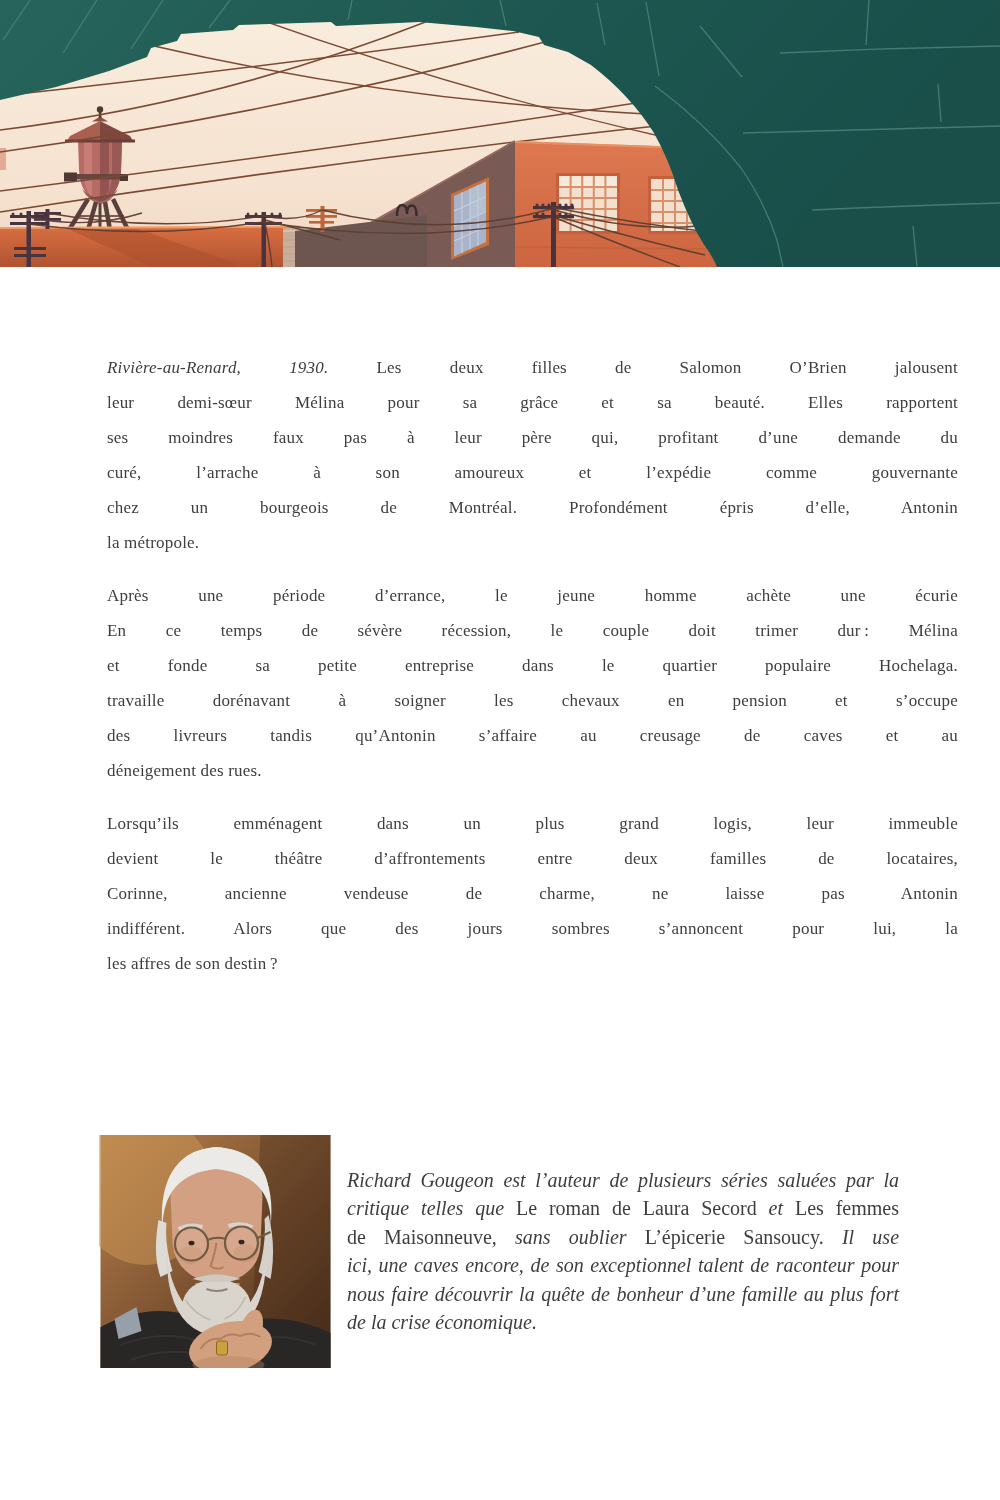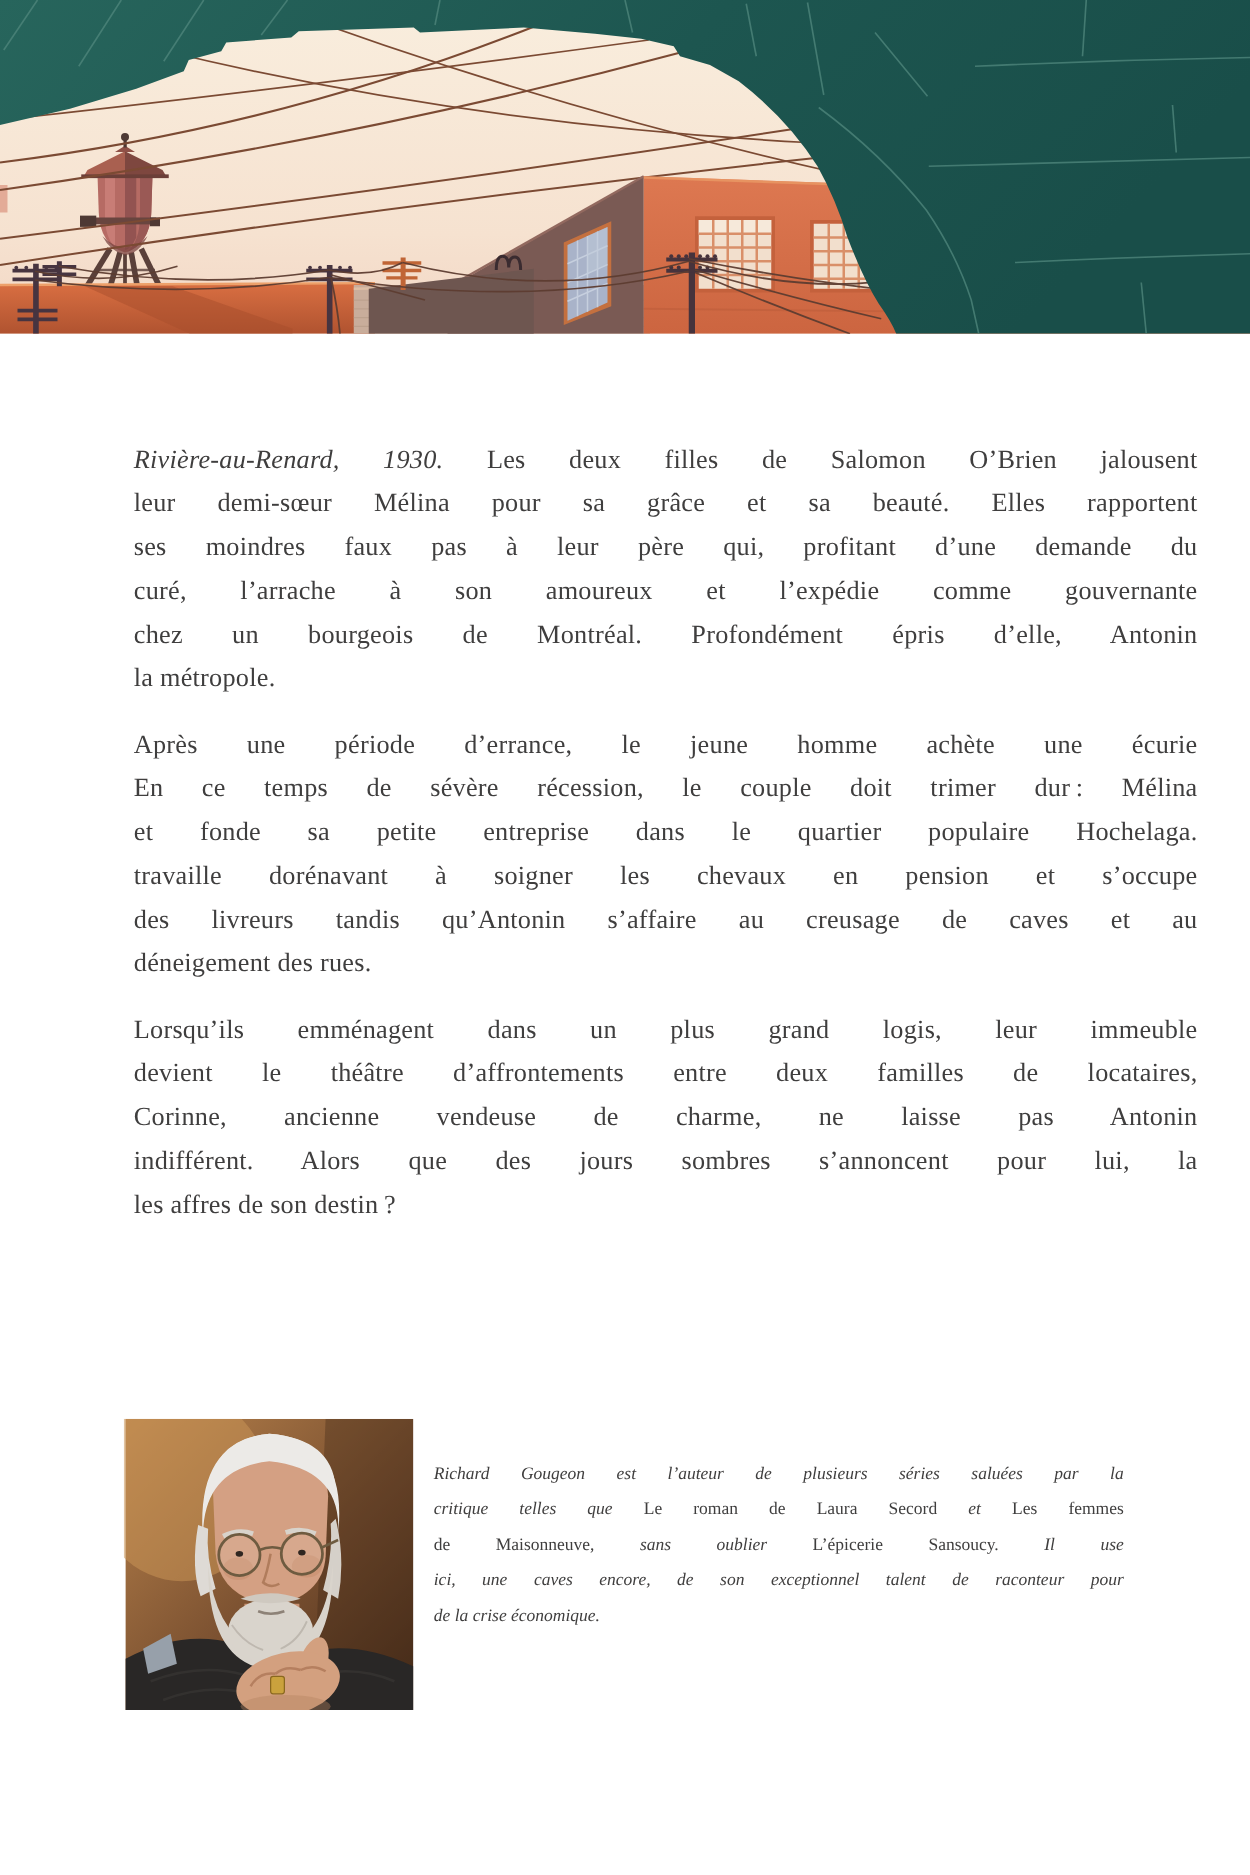--- a/index.html
+++ b/index.html
@@ -5,30 +5,30 @@
   html,body{margin:0;padding:0;background:#ffffff;}
   .page{
     position:relative;width:1000px;height:1500px;margin:0 auto;
     background:#ffffff;overflow:hidden;
     font-family:"Liberation Serif","DejaVu Serif",serif;
     color:#3f3e3e;
   }
   .illustration{position:absolute;left:0;top:0;width:1000px;height:267px;}
   .illustration svg{display:block;}
 
-  .synopsis{position:absolute;left:107px;top:350px;width:851px;font-size:21px;line-height:35px;letter-spacing:.2px;}
+  .synopsis{position:absolute;left:107px;top:350px;width:851px;font-size:17px;line-height:35px;letter-spacing:.2px;}
   .para{margin:0 0 18px 0;}
   .line{text-align:justify;text-align-last:justify;}
   .line.last{text-align-last:left;}
   .it{font-style:italic;}
   .rm{font-style:normal;}
 
   .author-photo{position:absolute;left:99px;top:1135px;width:233px;height:233px;overflow:hidden;}
   .author-photo svg{display:block;}
-  .author-bio{position:absolute;left:347px;top:1166px;width:552px;font-size:14px;line-height:28.4px;}
+  .author-bio{position:absolute;left:347px;top:1166px;width:552px;font-size:20px;line-height:28.4px;}
   .author-bio .line{text-align:justify;text-align-last:justify;}
   .author-bio .line.last{text-align-last:left;}
 </style>
 </head>
 <body>
 
 <div class="page">
 
   <div class="illustration">
     <svg width="1000" height="267" viewBox="0 0 1000 267" xmlns="http://www.w3.org/2000/svg">
@@ -336,16 +336,17 @@
         <rect x="116" y="206" width="11" height="14" rx="2" fill="#caa23d" stroke="#8a681f" stroke-width="1"></rect>
         <ellipse cx="128" cy="230" rx="36" ry="9" fill="#b5815f" opacity="0.4"></ellipse>
       </g>
     </svg>
   </div>
   <section class="author-bio" id="bio">
       <div class="line"><span class="it">Richard Gougeon est l’auteur de plusieurs séries saluées par la</span></div>
       <div class="line"><span class="it">critique telles que </span><span class="rm">Le roman de Laura Secord</span><span class="it"> et </span><span class="rm">Les femmes</span></div>
       <div class="line"><span class="rm">de Maisonneuve, </span><span class="it">sans oublier </span><span class="rm">L’épicerie Sansoucy. </span><span class="it">Il use</span></div>
       <div class="line"><span class="it">ici, une caves encore, de son exceptionnel talent de raconteur pour</span></div>
+      <div class="line"><span class="it">nous faire découvrir la quête de bonheur d’une famille au plus fort</span></div>
       <div class="line last"><span class="it">de la crise économique.</span></div>
     </section>
 
 </div>
 
 </body></html>

